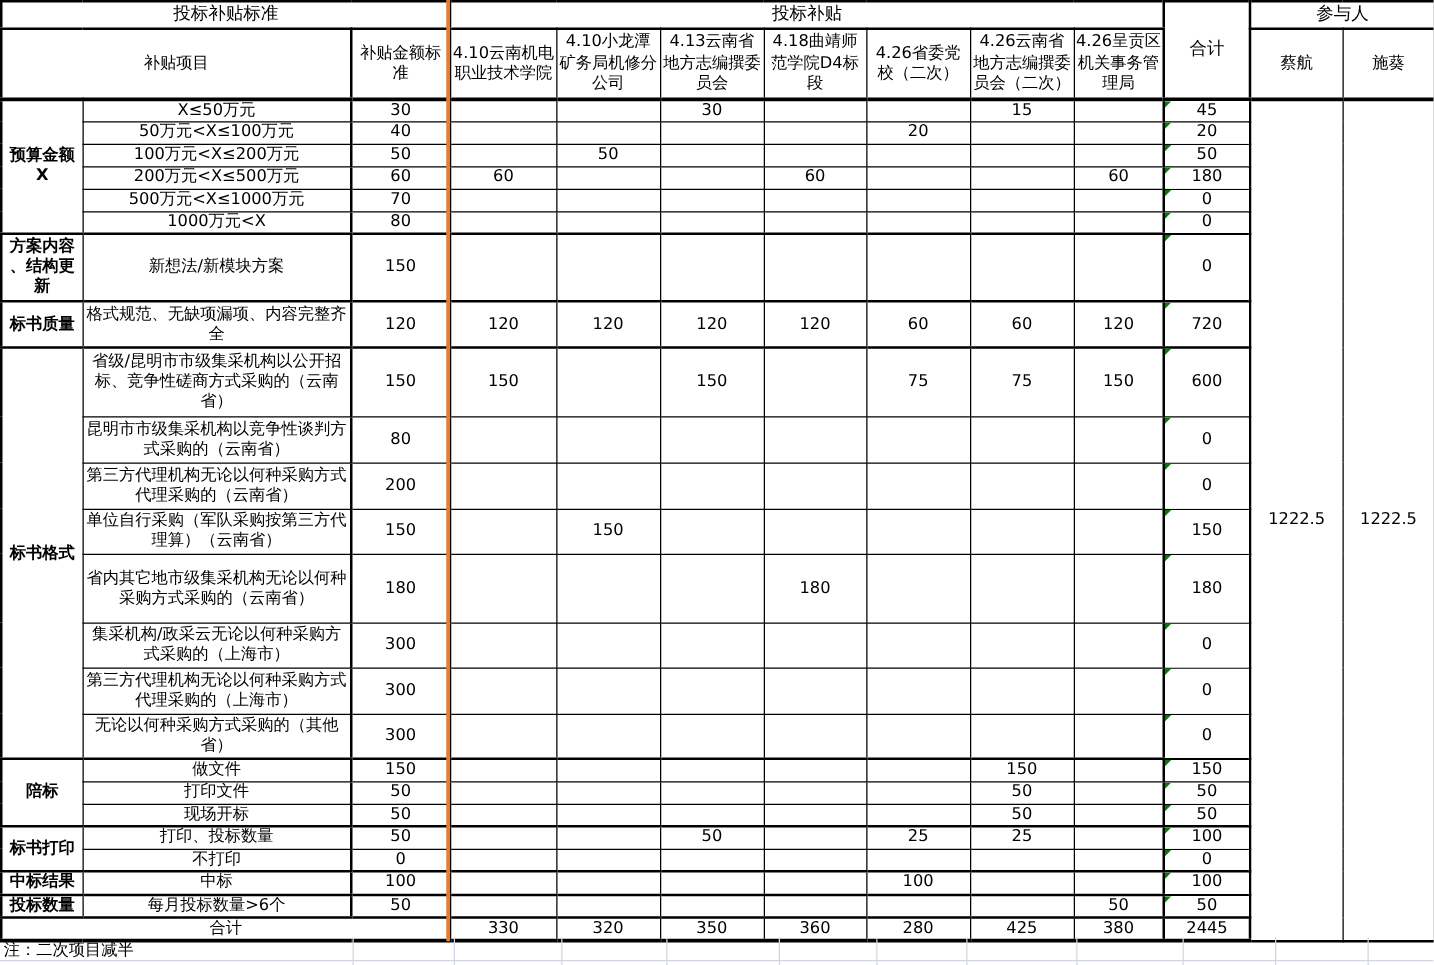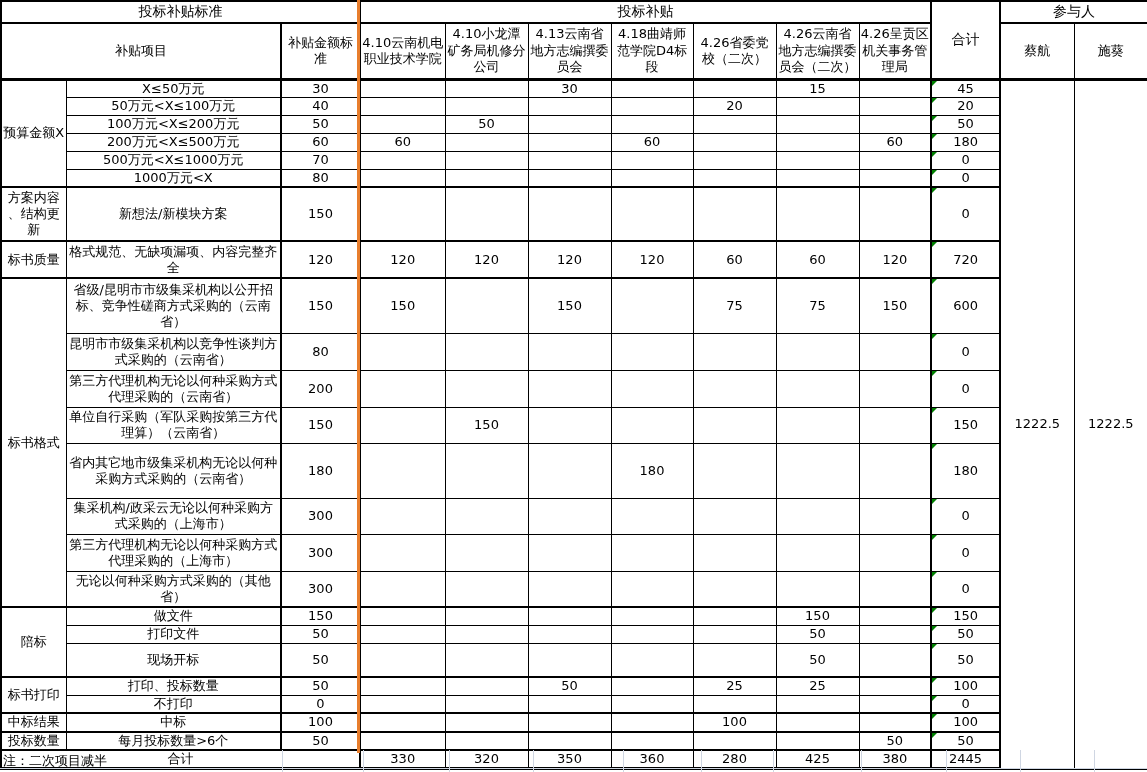--- a/index.html
+++ b/index.html
@@ -7,21 +7,21 @@
          font-family:"DejaVu Sans","Liberation Sans",sans-serif;color:#000;}
   table.sheet{border-collapse:collapse;table-layout:fixed;width:1147px;border:2px solid #000;}
   .sheet th,.sheet td{border:1px solid #000;padding:0 1px;text-align:center;vertical-align:middle;
          font-weight:normal;font-size:13px;line-height:1.25;overflow:hidden;background:#fff;}
   .hr1 th{font-size:14px;}
   .proj{line-height:14px;}
   .bl2{border-left-width:2px !important;}
   .bb2{border-bottom-width:2px !important;}
   .bb3{border-bottom-width:3px !important;}
   tr.gend > td{border-bottom-width:2px;}
-  td.gcell{line-break:anywhere;border-bottom-width:2px;}
+  td.gcell{line-break:anywhere;border-bottom-width:2px;font-weight:bold;}
   td.gt{position:relative;}
   td.gt::before{content:"";position:absolute;top:0;left:0;width:0;height:0;
          border-top:5px solid #008000;border-right:5px solid transparent;}
   .accent-line{position:absolute;top:0;left:357px;width:3px;height:753px;background:#E87E2D;z-index:5;}
   .footnote{position:absolute;left:3px;top:752px;font-size:13px;line-height:17px;white-space:nowrap;}
   .grid-v{position:absolute;top:750px;width:1px;height:22px;background:#cfd6e2;}
   .grid-h{position:absolute;left:0;top:768px;width:1147px;height:1px;background:#cfd6e2;}
 </style>
 </head>
 <body>
@@ -282,21 +282,21 @@
           <td class="bl2">50</td>
           <td class="bl2"></td>
           <td></td>
           <td></td>
           <td></td>
           <td></td>
           <td>50</td>
           <td></td>
           <td class="bl2 gt">50</td>
         </tr>
-        <tr class="gend" style="height: 34px;">
+        <tr class="gend" style="height: 18px;">
           <td class="lcell">现场开标</td>
           <td class="bl2">50</td>
           <td class="bl2"></td>
           <td></td>
           <td></td>
           <td></td>
           <td></td>
           <td>50</td>
           <td></td>
           <td class="bl2 gt">50</td>

